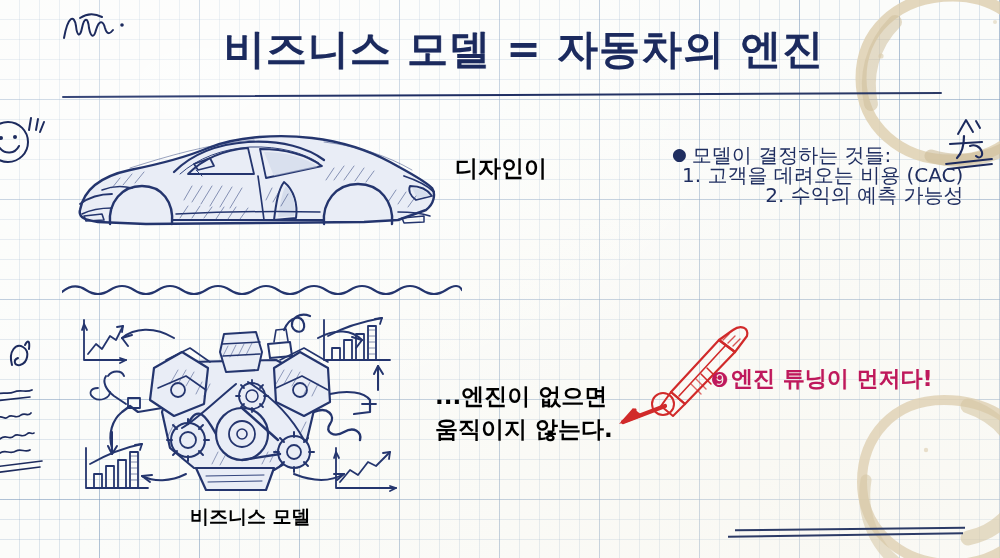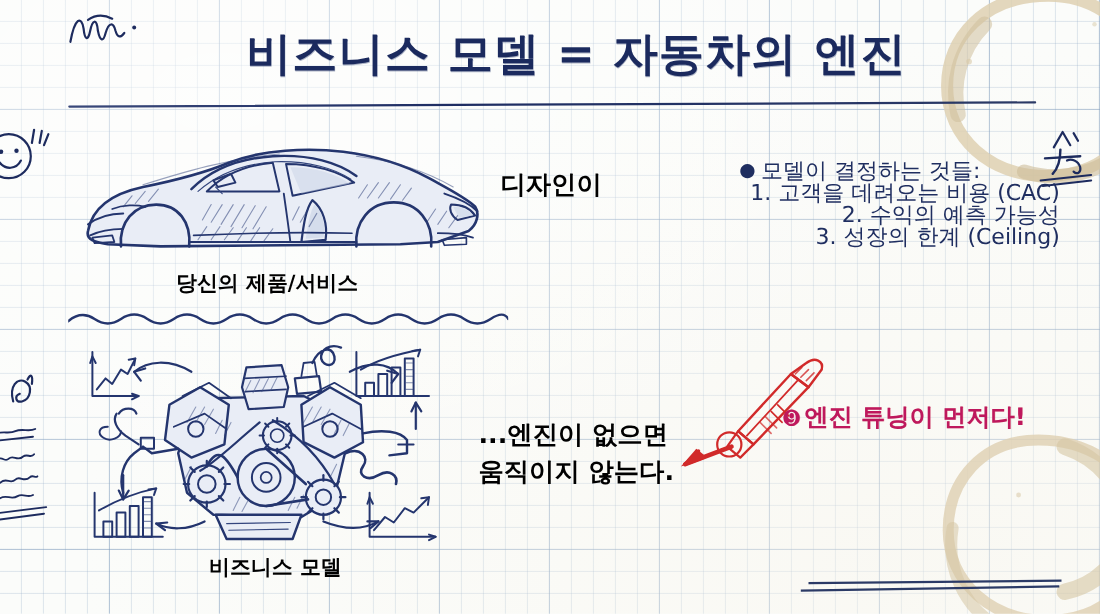--- a/index.html
+++ b/index.html
@@ -235,21 +235,20 @@
           <path d="M76 44 L67 55"></path>
         <path d="M204 60 L198 72"></path>
           <path d="M212 62 L205 74"></path>
           <path d="M220 66 L213 78"></path>
       </g>
 
       <path class="s-thin" stroke-width="1" opacity=".5" d="M62 40 C100 28 140 16 186 12"></path>
       <path class="s-thin" stroke-width="1" opacity=".5" d="M256 14 C290 18 320 28 344 42"></path>
     </svg>
   </div>
-  <div class="blk" id="caption-car">당신의 제품/서비스</div>
 
   <div id="wavy-divider">
     <svg width="400" height="22" viewBox="0 0 400 22">
       <path class="s-stroke" stroke-width="2.2" d="M0 14 Q12 4 24 12 T48 12 T72 12 T96 12 T120 12 T144 12 T168 12 T192 12 T216 12 T240 12 T264 12 T288 12 T312 12 T336 12 T360 12 T384 12 T400 12"></path>
     </svg>
   </div>
 
   <div class="sketch" style="left:78px;top:312px;">
     <svg width="324" height="186" viewBox="0 0 324 186">
 
@@ -457,21 +456,20 @@
 
   <div class="blk" id="mid-bottom">
     <div>...엔진이 없으면</div>
     <div>움직이지 않는다.</div>
   </div>
 
   <div id="bullet-block">
     <div class="lead"><span class="dot">●</span><span>모델이 결정하는 것들:</span></div>
     <div class="item">1. 고객을 데려오는 비용 (CAC)</div>
     <div class="item">2. 수익의 예측 가능성</div>
-    <div class="item">3. 성장의 한계 (Ceiling)</div>
   </div>
 
   <div class="sketch" style="left:615px;top:322px;">
     <svg width="140" height="106" viewBox="0 0 140 106">
 
       <g>
         <path class="r-stroke" stroke-width="2.2" d="M118 8 C126 2 134 6 132 14 L120 30 L104 18 Z"></path>
         <path class="r-stroke" stroke-width="2.2" d="M104 18 L120 30 L70 82 L56 70 Z"></path>
         <path class="r-stroke" stroke-width="2" d="M70 82 L56 70 L46 84 L58 94 Z"></path>
         <path class="r-stroke" stroke-width="1.6" d="M110 24 L64 74"></path>

